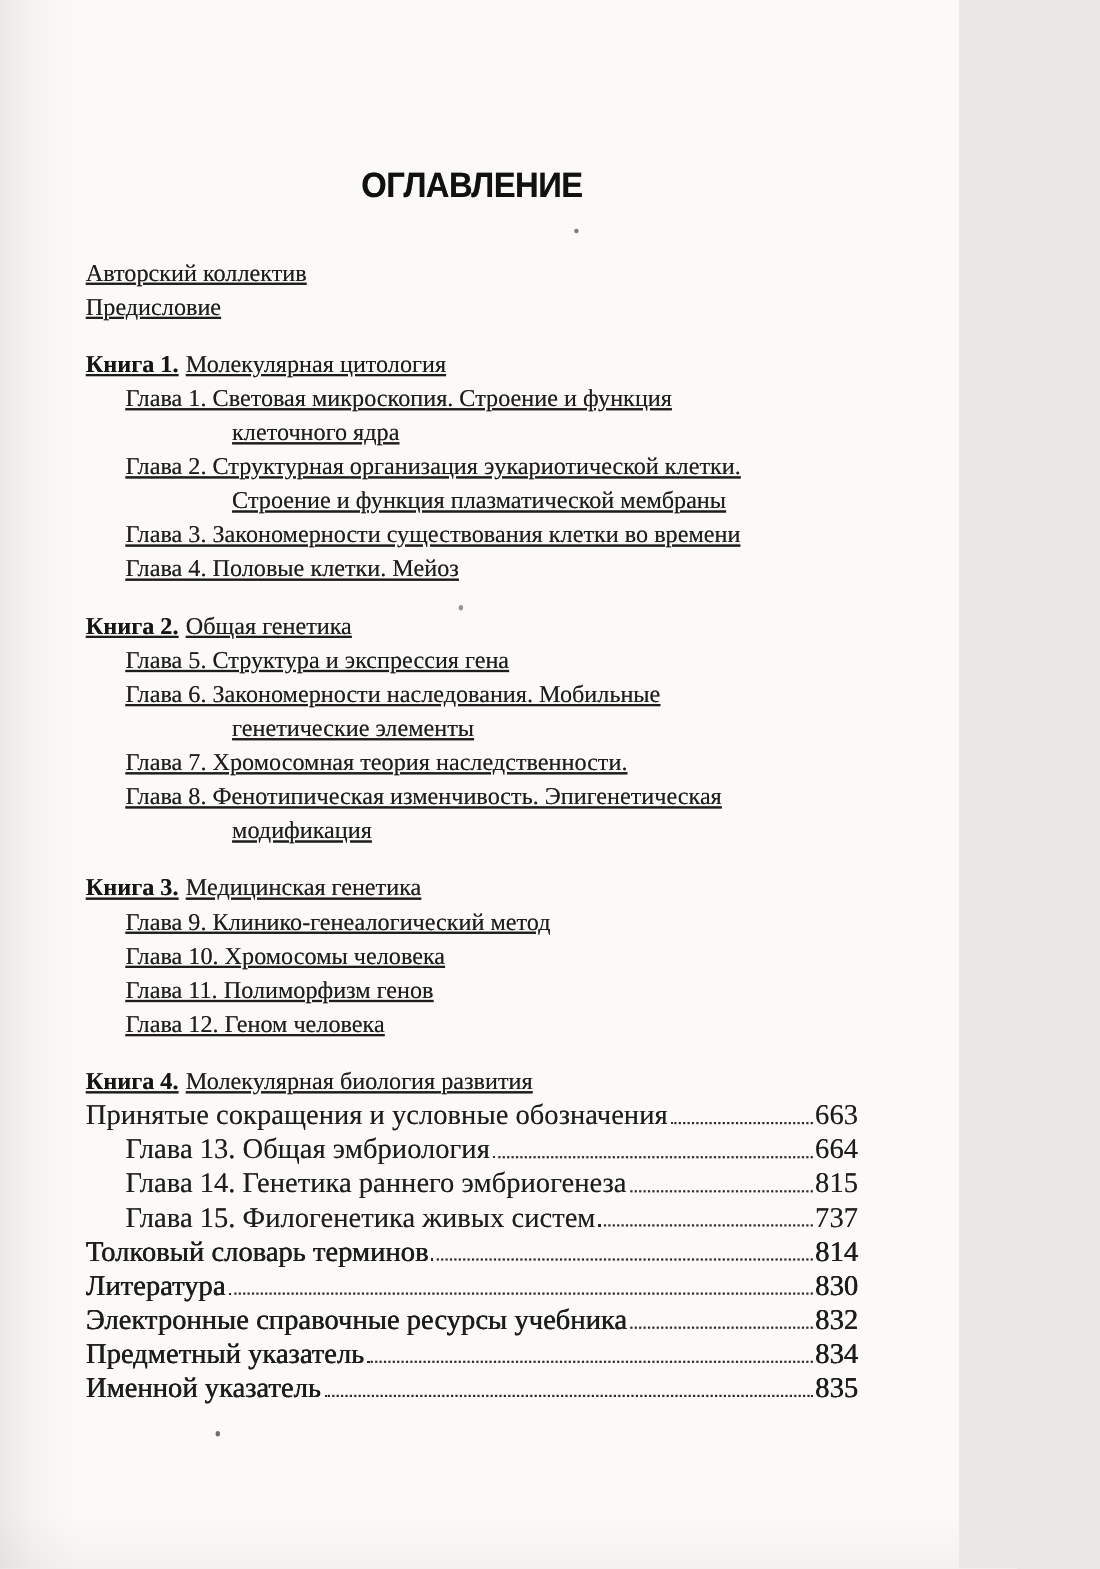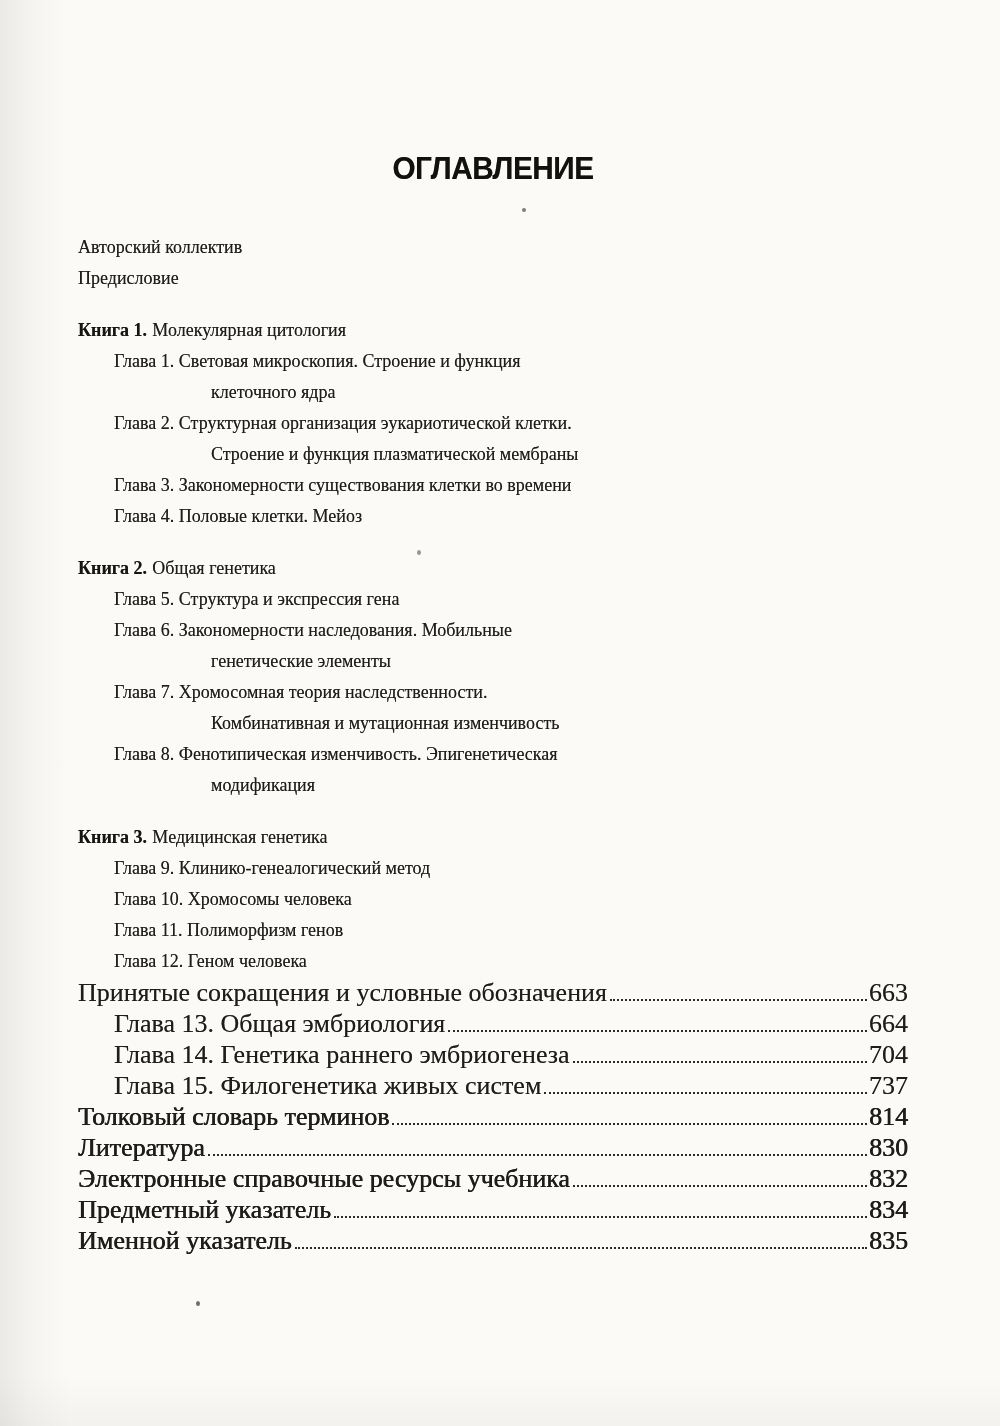--- a/index.html
+++ b/index.html
@@ -3,21 +3,21 @@
 <meta charset="utf-8">
 <style>
   html, body { margin: 0; padding: 0; }
   body {
     width: 1000px; height: 1426px;
     background: #e9e7e4;
     font-family: "Liberation Serif", "DejaVu Serif", serif;
   }
   .sheet {
     position: relative;
-    width: 1000px; height: 1426px;
+    width: 872px; height: 1426px;
     overflow: hidden;
     background:
       linear-gradient(to right, rgba(90,85,80,0.10) 0px, rgba(90,85,80,0.04) 30px, rgba(90,85,80,0) 70px),
       linear-gradient(to top, rgba(90,85,80,0.05) 0px, rgba(90,85,80,0) 50px),
       #fbfaf7;
     color: #1d1d1b;
     text-shadow: 0 0 0.6px rgba(35,35,33,0.65);
   }
   .content {
     position: absolute;
@@ -30,23 +30,24 @@
     font-family: "Liberation Sans", "DejaVu Sans", sans-serif;
     font-weight: 700;
     font-size: 32px;
     line-height: 36px;
     letter-spacing: -0.5px;
     transform: scaleX(0.93);
     transform-origin: center;
     color: #111110;
   }
   .line {
-    font-size: 18px;
+    font-size: 22px;
     line-height: 31px;
     white-space: nowrap;
+    text-decoration: underline;
   }
   .l1 { padding-left: 36px; }
   .l2 { padding-left: 133px; }
   .book-heading { margin-top: 21px; }
   .book-label { font-weight: 700; color: #151513; }
   .book-name { margin-left: 0.30em; }
   .row {
     display: flex;
     align-items: flex-start;
     font-size: 26px;
@@ -99,51 +100,53 @@
     </section>
 
     <section>
       <div class="line book-heading">
         <span class="book-label">Книга 2.</span><span class="book-name">Общая генетика</span>
       </div>
       <div class="line l1">Глава 5. Структура и экспрессия гена</div>
       <div class="line l1">Глава 6. Закономерности наследования. Мобильные</div>
       <div class="line l2">генетические элементы</div>
       <div class="line l1">Глава 7. Хромосомная теория наследственности.</div>
-      <div class="line l2">Комбинативная и мутационная изменчивость</div>
       <div class="line l1">Глава 8. Фенотипическая изменчивость. Эпигенетическая</div>
       <div class="line l2">модификация</div>
     </section>
 
     <section>
       <div class="line book-heading">
         <span class="book-label">Книга 3.</span><span class="book-name">Медицинская генетика</span>
       </div>
       <div class="line l1">Глава 9. Клинико-генеалогический метод</div>
       <div class="line l1">Глава 10. Хромосомы человека</div>
       <div class="line l1">Глава 11. Полиморфизм генов</div>
       <div class="line l1">Глава 12. Геном человека</div>
     </section>
 
     <section>
+      <div class="line book-heading">
+        <span class="book-label">Книга 4.</span><span class="book-name">Молекулярная биология развития</span>
+      </div>
 
       <div class="row">
         <span class="txt">Принятые сокращения и условные обозначения</span>
         <span class="dots"></span>
         <span class="pagenum">663</span>
       </div>
       <div class="row l1">
         <span class="txt">Глава 13. Общая эмбриология</span>
         <span class="dots"></span>
         <span class="pagenum">664</span>
       </div>
       <div class="row l1">
         <span class="txt">Глава 14. Генетика раннего эмбриогенеза</span>
         <span class="dots"></span>
-        <span class="pagenum">704</span>
+        <span class="pagenum">815</span>
       </div>
       <div class="row l1">
         <span class="txt">Глава 15. Филогенетика живых систем</span>
         <span class="dots"></span>
         <span class="pagenum">737</span>
       </div>
 
       <div class="row semi">
         <span class="txt">Толковый словарь терминов</span>
         <span class="dots"></span>

